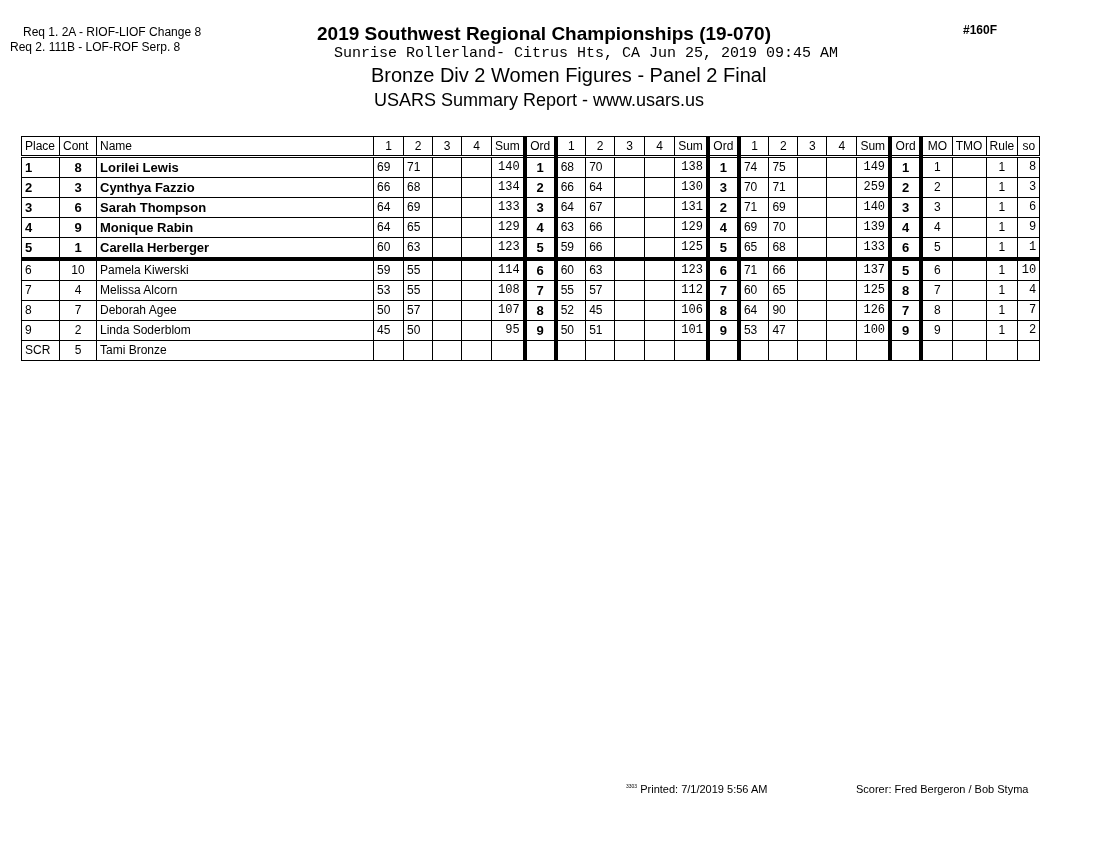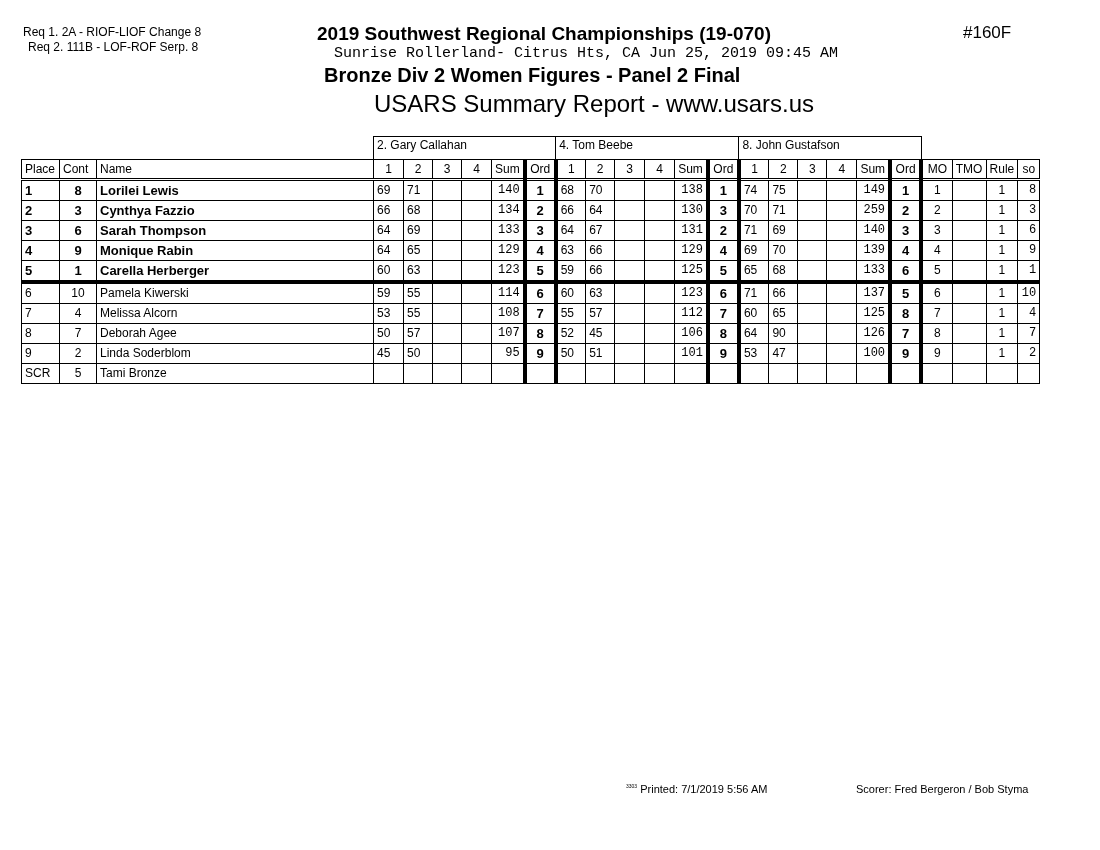--- a/index.html
+++ b/index.html
@@ -2,23 +2,23 @@
 <html><head>
 <meta charset="utf-8">
 <style>
   html, body { margin:0; padding:0; background:#ffffff; }
   body { width:1100px; height:850px; position:relative; overflow:hidden;
          font-family:"Liberation Sans", sans-serif; color:#000; }
   .abs { position:absolute; white-space:nowrap; }
   .req { font-size:12px; line-height:14px; }
   .title1 { font-size:19px; font-weight:bold; }
   .title2 { font-size:15px; }
-  .title3 { font-size:20px; font-weight:bold; }
-  .title4 { font-size:24px; }
-  .evt { font-size:17px; font-weight:normal; }
+  .title3 { font-size:20px; font-weight:normal;margin-left:47px; }
+  .title4 { font-size:18px; }
+  .evt { font-size:12px; font-weight:bold; }
 
   table.grid { position:absolute; left:21px; top:136px; border-collapse:collapse;
                table-layout:fixed; font-size:12px; }
   table.grid td { border:1px solid #000; padding:0 3px; height:19px; line-height:19px;
                   overflow:hidden; white-space:nowrap; }
   table.grid tr.judges td { height:21px; line-height:14px; vertical-align:top; padding-top:1px; }
   table.grid td.blank { border:none; }
   table.grid tr.colhdr td { height:18px; line-height:18px; border-bottom:3px double #000; }
   td.c { text-align:center; }
   td.r { text-align:right;font-family:Liberation Mono, monospace; }
@@ -28,21 +28,21 @@
   tr.bold td { font-size:13px; }
   tr.bold td.sc { font-size:12px; font-weight:normal; }
   tr.cut td { border-bottom:4px solid #000; }
   .foot { font-size:11px; }
   .tiny { font-size:5px; vertical-align:top; }
 </style>
 </head>
 <body>
 
 <div class="abs req" style="left:23px;top:25px;">Req  1.  2A - RIOF-LIOF Change 8</div>
-<div class="abs req" style="left:28px;top:40px;">Req  2.  111B - LOF-ROF Serp. 8</div>
+<div class="abs req" style="left:10px;top:40px;">Req  2.  111B - LOF-ROF Serp. 8</div>
 
 <div class="abs title1" style="left:317px;top:23px;">2019 Southwest Regional Championships (19-070)</div>
 <div class="abs title2" style="left:334px;top:45px;font-family:Liberation Mono, monospace;">Sunrise Rollerland- Citrus Hts, CA  Jun 25, 2019  09:45 AM</div>
 <div class="abs title3" style="left:324px;top:64px;">Bronze Div 2 Women Figures - Panel 2 Final</div>
 <div class="abs title4" style="left:374px;top:90px;">USARS Summary Report - www.usars.us</div>
 <div class="abs evt" style="left:963px;top:23px;">#160F</div>
 
 <table class="grid">
   <colgroup>
     <col style="width:38px">
@@ -65,27 +65,20 @@
       <col style="width:29px">
       <col style="width:30px">
       <col style="width:32px">
       <col style="width:31px">
     <col style="width:31px">
       <col style="width:34px">
       <col style="width:31px">
       <col style="width:22px">
   </colgroup>
   <tbody id="tbody">
-    <tr class="judges">
-      <td class="blank" colspan="3"></td>
-      <td colspan="6">2.  Gary Callahan</td>
-      <td colspan="6">4.  Tom Beebe</td>
-      <td colspan="6">8.  John Gustafson</td>
-      <td class="blank" colspan="4"></td>
-    </tr>
     <tr class="colhdr">
       <td>Place</td>
       <td>Cont</td>
       <td>Name</td>
       <td class="c">1</td>
       <td class="c">2</td>
       <td class="c">3</td>
       <td class="c">4</td>
       <td>Sum</td>
       <td class="ordh">Ord</td>

